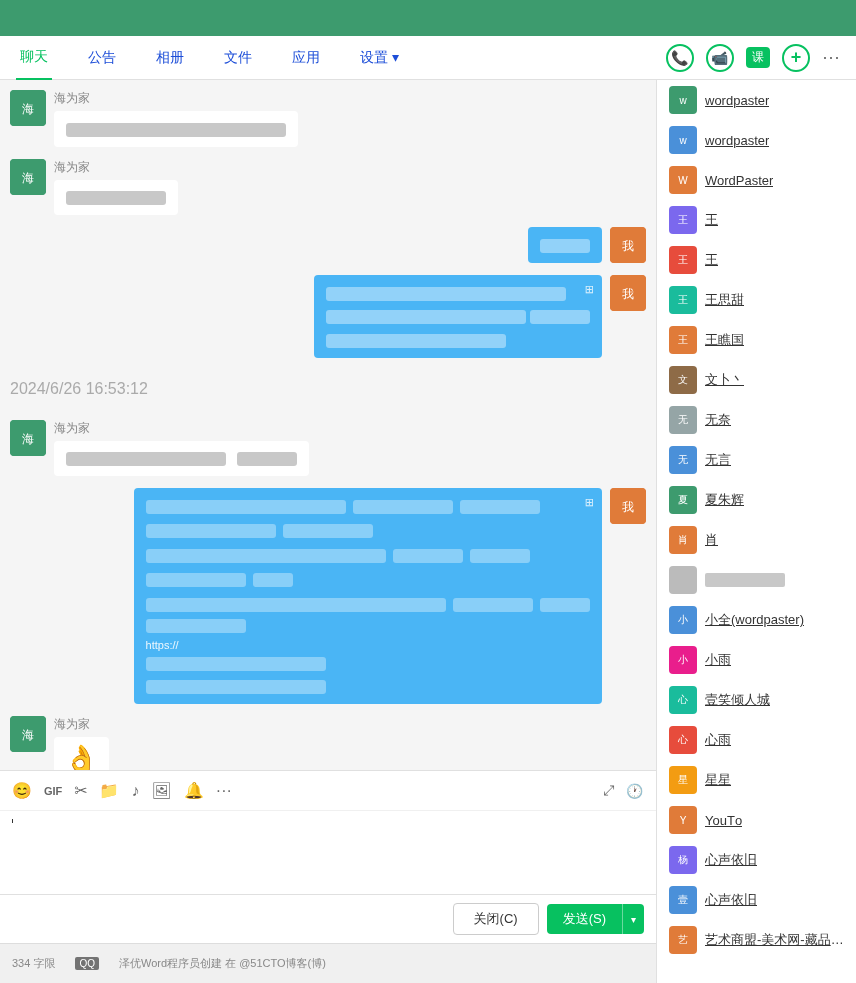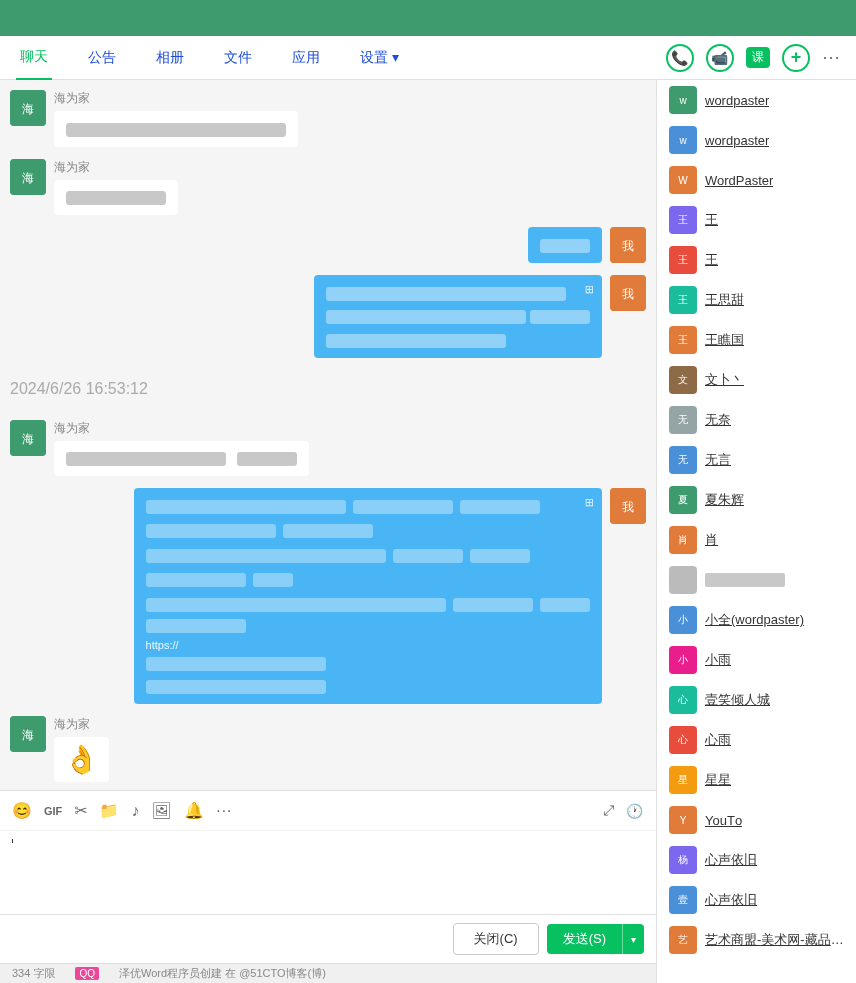--- a/index.html
+++ b/index.html
@@ -184,21 +184,21 @@
       background: #fff;
       border-radius: 4px;
       cursor: pointer;
       font-size: 13px;
       color: #333;
     }
 
     
     .status-bar {
       background: #f0f0f0;
-      height: 20px;
+      height: 40px;
       border-top: 1px solid #ddd;
       display: flex;
       align-items: center;
       padding: 0 12px;
       font-size: 11px;
       color: #888;
       gap: 20px;
     }
 
     
@@ -467,21 +467,21 @@
     <div class="send-bar">
       <button class="close-btn">关闭(C)</button>
       <div class="send-btn-group">
         <button class="send-btn-main">发送(S)</button>
         <button class="send-btn-arrow">▾</button>
       </div>
     </div>
 
     <div class="status-bar">
       <span>334 字限</span>
-      <span style="background:#ec4899; color:white; padding:1px 4px; border-radius:2px; font-size:10px;">QQ</span>
+      <span style="background:#737373; color:white; padding:1px 4px; border-radius:2px; font-size:10px;">QQ</span>
       <span>泽优Word程序员创建 在 @51CTO博客(博)</span>
     </div>
 
   </div>
 
   <div class="members-sidebar">
     <div class="members-list" id="members-list">
     <div class="member-item">
           <div class="member-avatar av-green">w</div>
           <span class="member-name">wordpaster</span>

